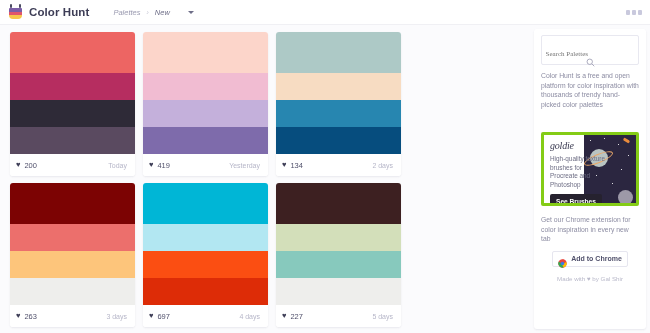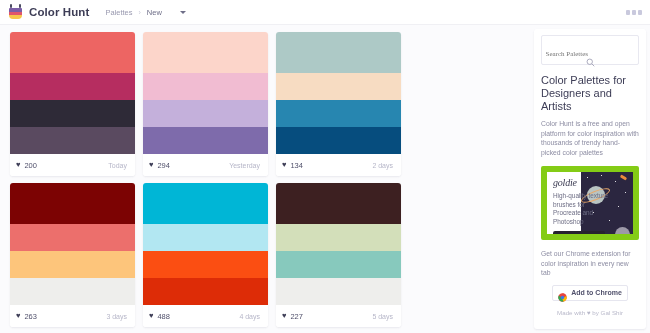--- a/index.html
+++ b/index.html
@@ -32,21 +32,21 @@
     position: absolute; top: 0px; width: 2px; height: 4px; background: #4b4b63;
     border-radius: 1px;
   }
   .logo-ear.l { left: 2px; }
   .logo-ear.r { right: 2px; }
   #brand {
     margin-left: 6px; font-size: 11.5px; font-weight: bold; color: #3d3d56;
     letter-spacing: .1px;
     text-align: center;
   }
-  #nav { display: flex; align-items: center; margin-left: 16px; gap: 6px; }
+  #nav { display: flex; align-items: center; margin-left: 24px; gap: 6px; font-style: italic; }
   .nav-link { font-size: 7.5px; color: #9a9ab0; }
   .nav-sep { font-size: 7px; color: #c8c8d6; }
   .nav-current { font-size: 7.5px; color: #6e6e88; display: flex; align-items: center; gap: 18px; }
   .caret {
     width: 0; height: 0; border-left: 3px solid transparent;
     border-right: 3px solid transparent; border-top: 3.4px solid #6e6e88;
     margin-top: 1px;
   }
   #header-menu { margin-left: auto; margin-right: 8px; display: flex; gap: 2px; }
   #header-menu span {
@@ -93,22 +93,22 @@
   }
   #search-icon svg { display: block; }
   #side-title {
     margin-top: 9px; font-size: 11px; line-height: 13px; color: #3d3d56;
     font-weight: normal;
   }
   #side-desc {
     margin-top: 6px; font-size: 6.8px; line-height: 9.5px; color: #8c8ca2;
   }
   #ad {
-    margin-top: 9px; height: 74px; position: relative; overflow: hidden;
-    border-radius: 2px; background: #ffffff; border: 6px solid #84cc16;
+    margin-top: 23px; height: 74px; position: relative; overflow: hidden;
+    border-radius: 2px; background: #ffffff; border: 3px solid #84cc16;
   }
   #ad-art {
     position: absolute; right: 0; top: 0; width: 52px; height: 74px;
     background: #2b2640; overflow: hidden;
   }
   .star { position: absolute; width: 1px; height: 1px; background: #fff; opacity: .85; }
   #planet {
     position: absolute; left: 6px; top: 14px; width: 18px; height: 18px;
     border-radius: 50%; background: #b9c4c2;
   }
@@ -201,21 +201,21 @@
         <div class="card">
           <div class="swatches">
             <i style="background: rgb(252, 213, 202); height: 41%;"></i>
             <i style="background: rgb(241, 188, 210); height: 27%;"></i>
             <i style="background: rgb(196, 176, 219); height: 27%;"></i>
             <i style="background: rgb(126, 107, 171); height: 27%;"></i>
           </div>
           <div class="card-foot">
             <div class="likes">
               <span class="heart">♥</span>
-              <span class="like-count">294</span>
+              <span class="like-count">419</span>
             </div>
             <span class="ago">Yesterday</span>
           </div>
         </div>
         <div class="card">
           <div class="swatches">
             <i style="background: rgb(173, 201, 198); height: 41%;"></i>
             <i style="background: rgb(247, 220, 194); height: 27%;"></i>
             <i style="background: rgb(39, 134, 176); height: 27%;"></i>
             <i style="background: rgb(6, 77, 126); height: 27%;"></i>
@@ -246,21 +246,21 @@
         <div class="card">
           <div class="swatches">
             <i style="background: rgb(0, 182, 214); height: 41%;"></i>
             <i style="background: rgb(178, 231, 242); height: 27%;"></i>
             <i style="background: rgb(251, 78, 18); height: 27%;"></i>
             <i style="background: rgb(221, 44, 7); height: 27%;"></i>
           </div>
           <div class="card-foot">
             <div class="likes">
               <span class="heart">♥</span>
-              <span class="like-count">488</span>
+              <span class="like-count">697</span>
             </div>
             <span class="ago">4 days</span>
           </div>
         </div>
         <div class="card">
           <div class="swatches">
             <i style="background: rgb(61, 32, 33); height: 41%;"></i>
             <i style="background: rgb(211, 223, 186); height: 27%;"></i>
             <i style="background: rgb(135, 201, 189); height: 27%;"></i>
             <i style="background: rgb(238, 238, 236); height: 27%;"></i>
@@ -280,21 +280,20 @@
       <div id="search-box">
         <input id="search-input" type="text" placeholder="Search Palettes" style="">
         <span id="search-icon">
           <svg width="9" height="9" viewBox="0 0 12 12">
             <circle cx="5" cy="5" r="3.6" fill="none" stroke="#9a9ab0" stroke-width="1.1"></circle>
             <line x1="7.8" y1="7.8" x2="11" y2="11" stroke="#9a9ab0" stroke-width="1.1"></line>
           </svg>
         </span>
       </div>
 
-      <div id="side-title">Color Palettes for Designers and Artists</div>
       <div id="side-desc">Color Hunt is a free and open platform for color inspiration with thousands of trendy hand-picked color palettes</div>
 
       <div id="ad">
         <div id="ad-art">
           <span class="star" style="left:6px;top:5px"></span>
           <span class="star" style="left:20px;top:3px"></span>
           <span class="star" style="left:34px;top:9px"></span>
           <span class="star" style="left:44px;top:20px"></span>
           <span class="star" style="left:12px;top:40px"></span>
           <span class="star" style="left:28px;top:48px"></span>

